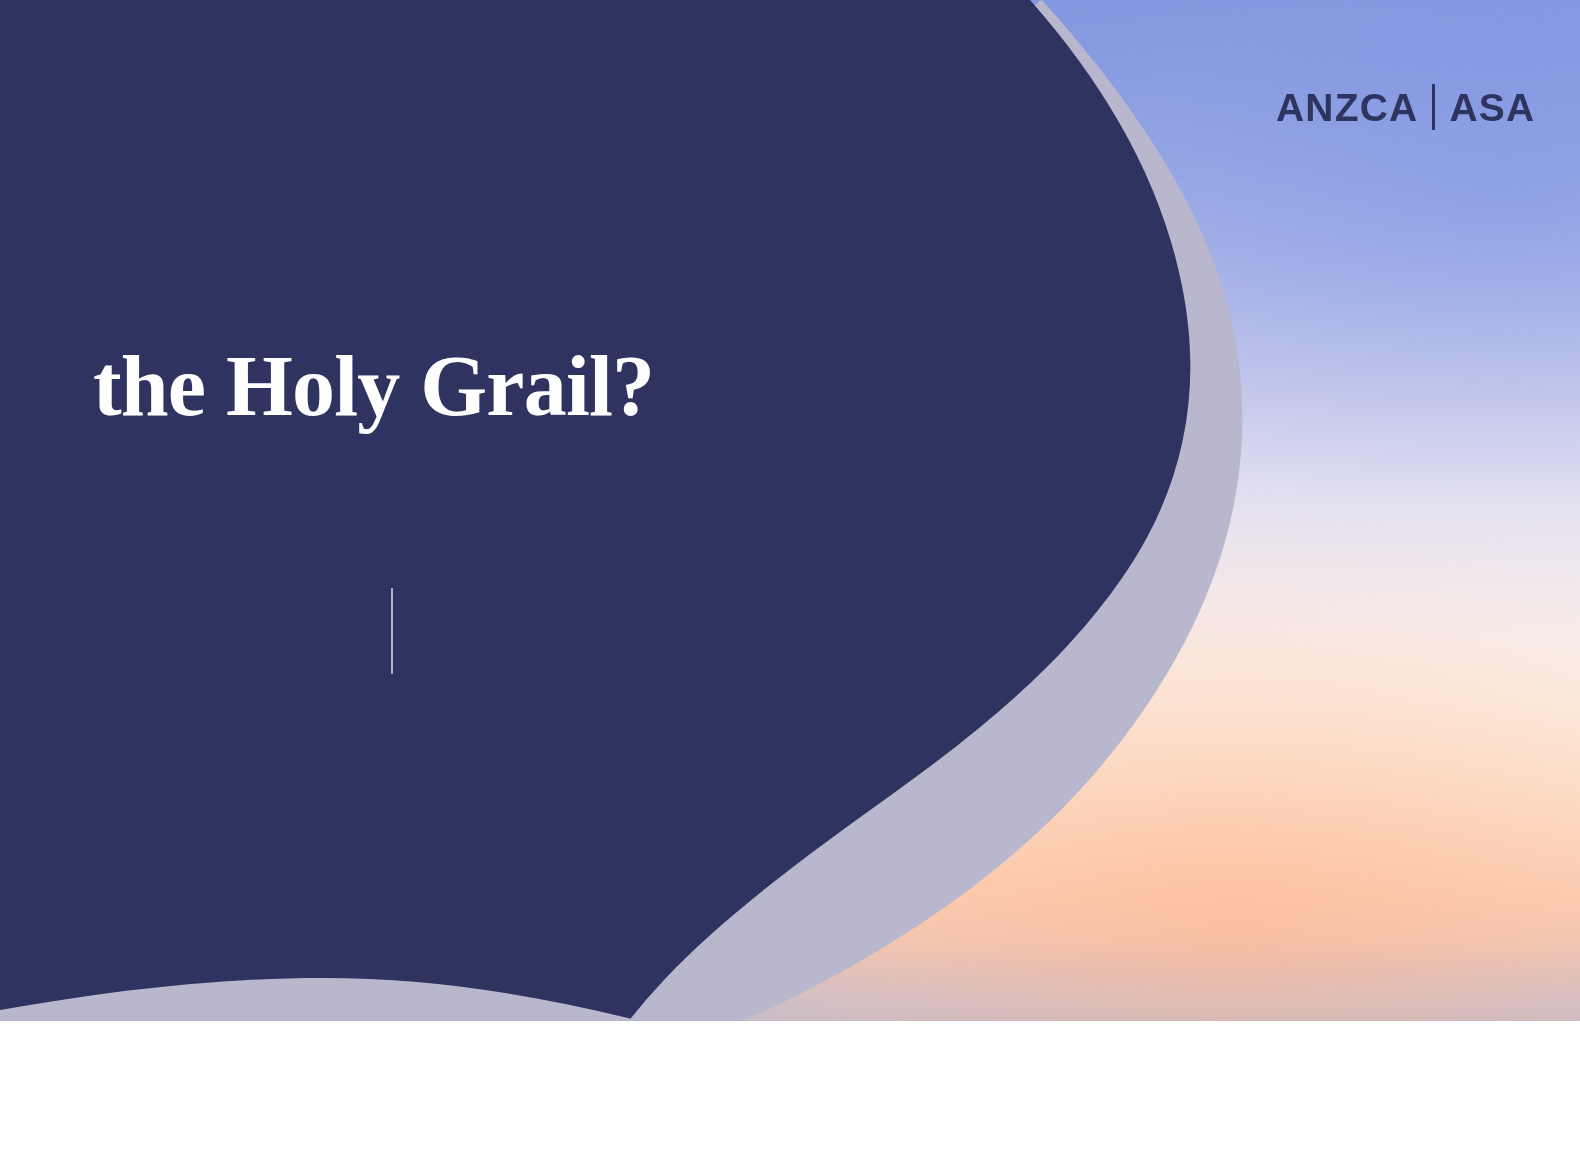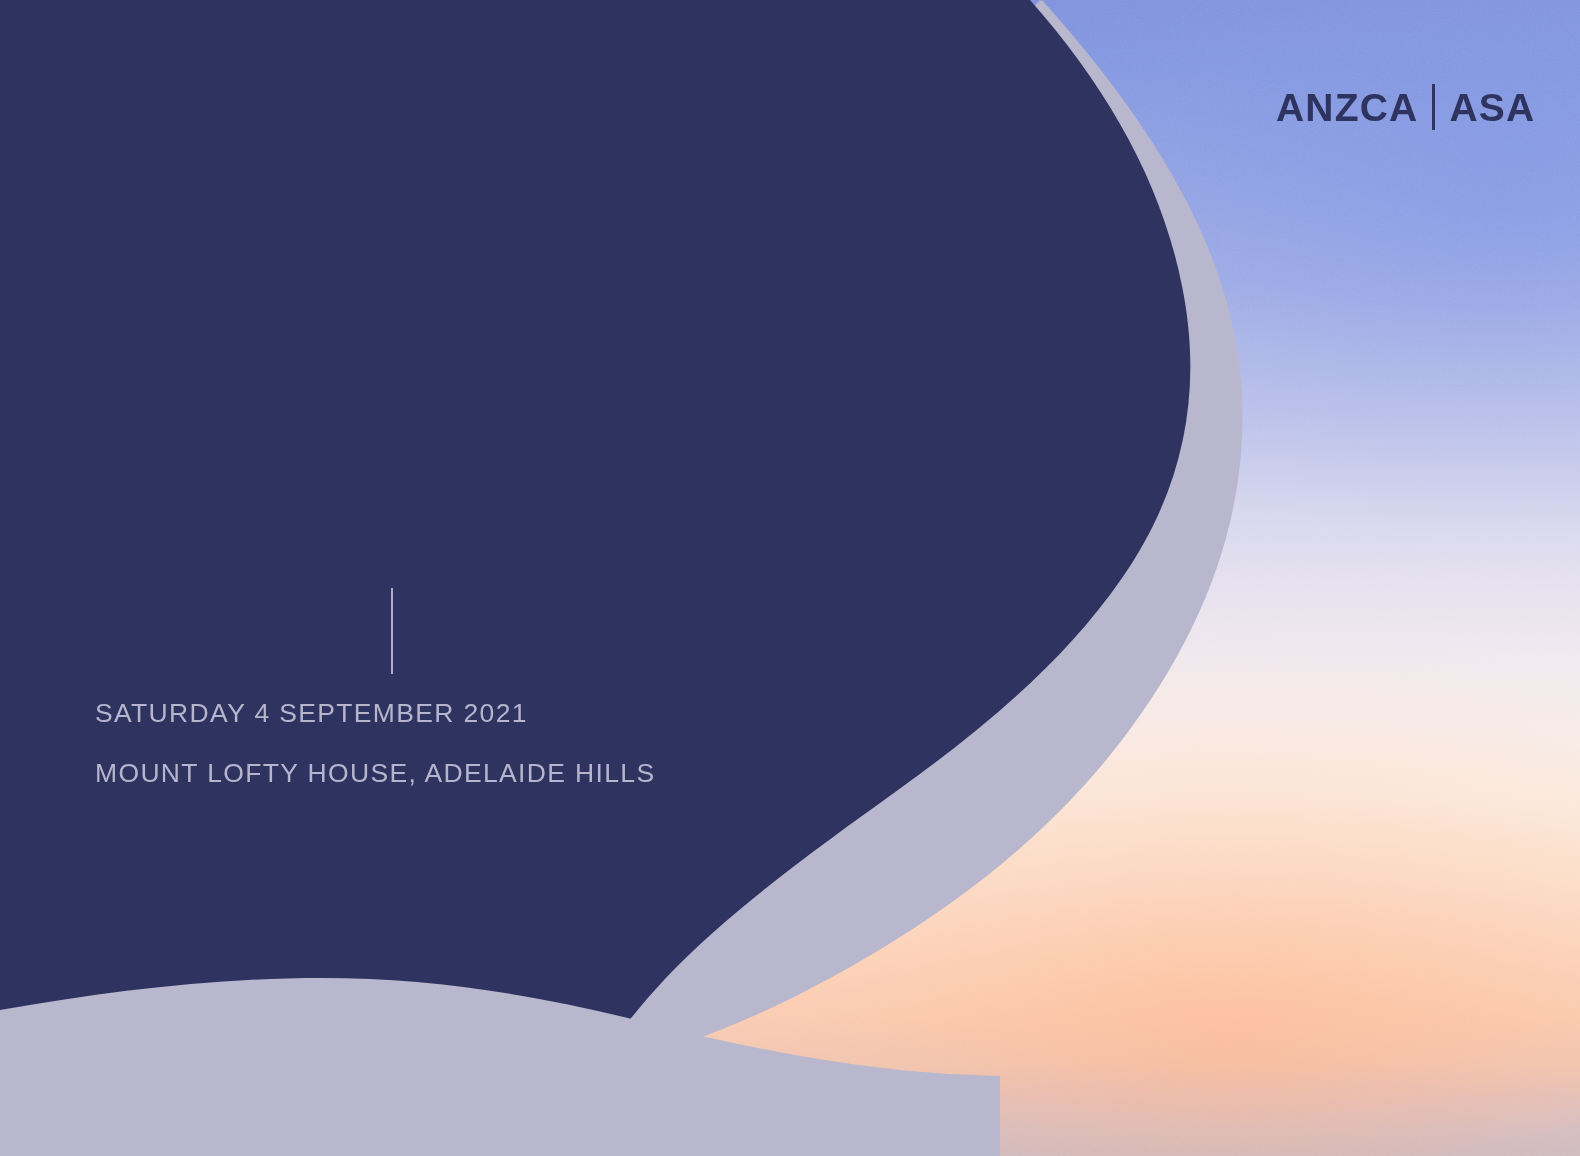--- a/index.html
+++ b/index.html
@@ -5,21 +5,21 @@
 <style>
   html, body {
     margin: 0;
     padding: 0;
     background: #ffffff;
   }
 
   #poster {
     position: relative;
     width: 1580px;
-    height: 1156px;
+    height: 1021px;
     overflow: hidden;
     font-family: "Liberation Sans", sans-serif;
     background: #c9cbe6;
     user-select: none;
   }
 
   
   .sky {
     position: absolute;
     inset: 0;
@@ -252,23 +252,20 @@
 
     <div class="logo">
       <span class="logo-word">ANZCA</span>
       <span class="logo-divider"></span>
       <span class="logo-word">ASA</span>
     </div>
 
 
 
     <div class="title">
+      <span class="tline">the Holy Grail?</span>
     </div>
 
     <div class="rule"></div>
 
-    <div class="meta">
-      <div class="meta-line">SATURDAY 4 SEPTEMBER 2021</div>
-      <div class="meta-line">MOUNT LOFTY HOUSE, ADELAIDE HILLS</div>
-    </div>
 
   </div>
 </div>
 
 </body></html>

